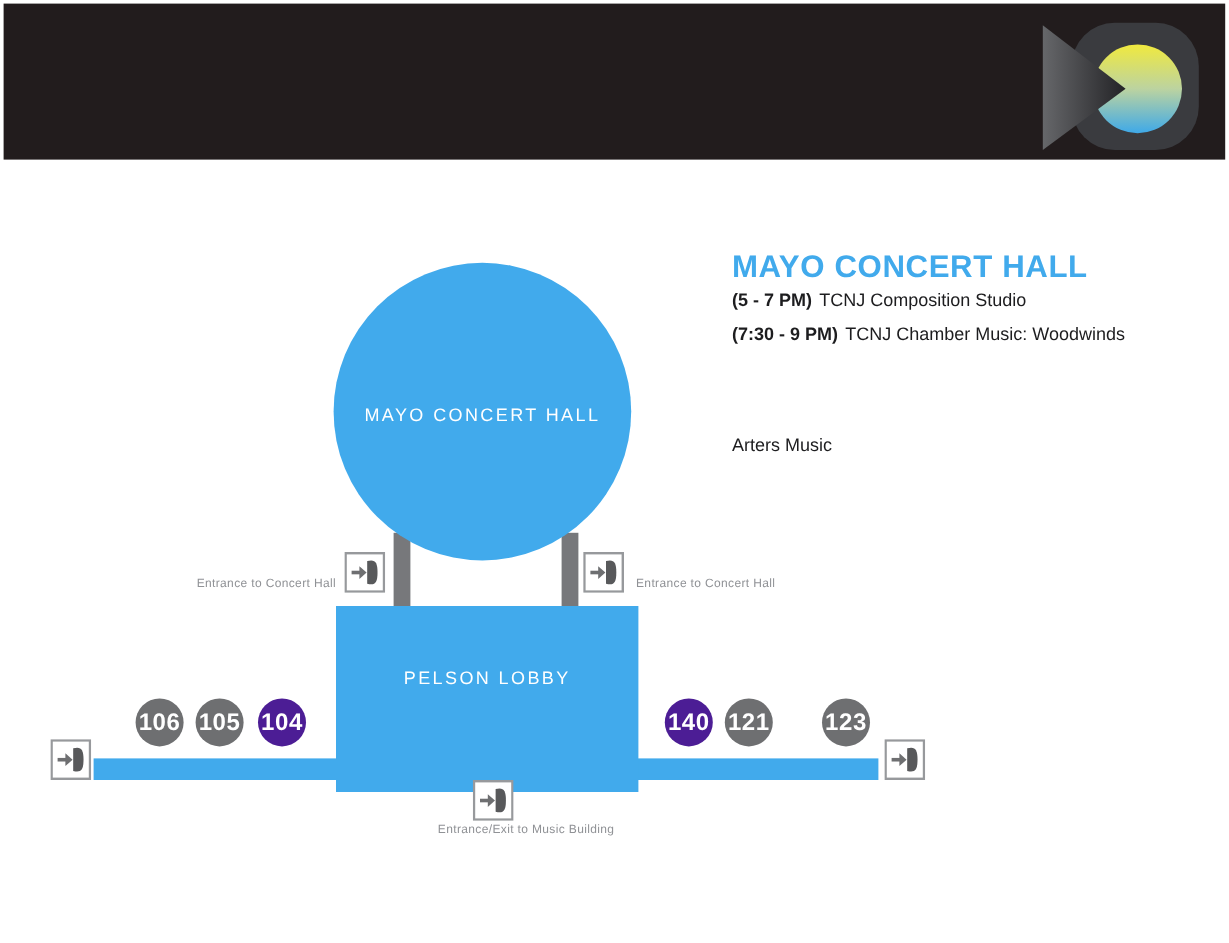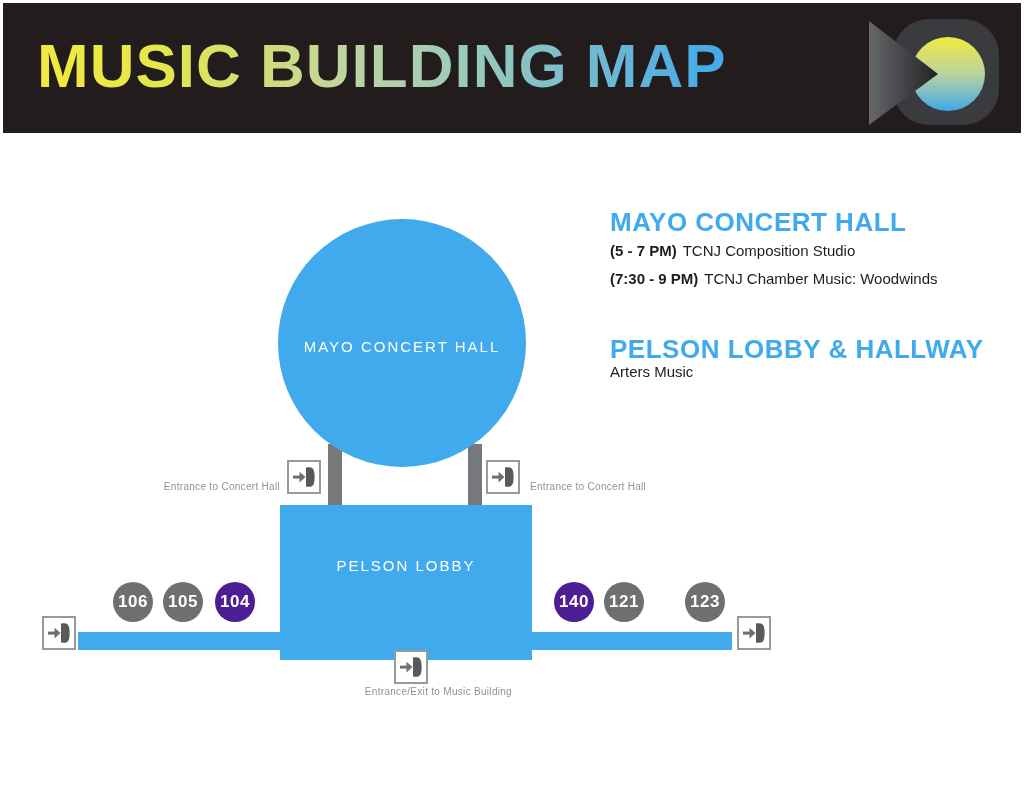--- a/index.html
+++ b/index.html
@@ -47,21 +47,21 @@
   }
   .lobby-rect .room-label { position: absolute; left: 0; right: 0; top: 52px; }
   .hallway-bar {
     position: absolute; left: 78px; top: 632px; width: 654px; height: 18px;
     background: #41aaec; z-index: 1;
   }
 
   
   .room-circle {
     position: absolute; top: 582px; width: 40px; height: 40px; border-radius: 50%;
-    background: #6e6f71; color: #fff; font-weight: bold; font-size: 17px;
+    background: #6e6f71; color: #fff; font-weight: bold; font-size: 20px;
     letter-spacing: 0.5px; display: flex; align-items: center; justify-content: center;
     z-index: 3;
   }
   .room-circle.accent { background: #4c1d95; }
   .r0 { left: 113px; } .r1 { left: 163px; } .r2 { left: 215px; }
   .r3 { left: 554px; } .r4 { left: 604px; } .r5 { left: 653px; margin-left: 32px; }
 
   
   .door { position: absolute; width: 34px; height: 34px; z-index: 4; }
   .door-entrance-left  { left: 287px; top: 460px; }
@@ -94,21 +94,20 @@
   .l1 { top: 242px; }
   .l2 { top: 270px; }
   .l3 { top: 363px; }
 </style>
 </head>
 <body>
 
 <div class="page">
 
   <div class="header">
-    <div class="header-title">MUSIC BUILDING MAP</div>
     <div class="logo">
       <svg width="148" height="114" viewBox="0 0 148 114">
         <defs>
           <linearGradient id="circGrad" x1="0" y1="0" x2="0" y2="1">
             <stop offset="0" stop-color="#f0e93e"></stop>
             <stop offset="0.5" stop-color="#bcd3a0"></stop>
             <stop offset="1" stop-color="#3fa9e8"></stop>
           </linearGradient>
           <linearGradient id="triGrad" x1="0" y1="0" x2="1" y2="0">
             <stop offset="0" stop-color="#66676a"></stop>
@@ -187,18 +186,17 @@
   <div class="entrance-label lbl-entrance-right">Entrance to Concert Hall</div>
   <div class="entrance-label lbl-exit-bottom">Entrance/Exit to Music Building</div>
 
   <div class="sched-heading h-mayo">MAYO CONCERT HALL</div>
   <div class="sched-line l1">
     <span class="evt-time">(5 - 7 PM)</span><span class="evt-title">TCNJ Composition Studio</span>
   </div>
   <div class="sched-line l2">
     <span class="evt-time">(7:30 - 9 PM)</span><span class="evt-title">TCNJ Chamber Music: Woodwinds</span>
   </div>
-  <div class="sched-heading h-pelson">PELSON LOBBY &amp; HALLWAY</div>
   <div class="sched-line l3">
     <span class="evt-title">Arters Music</span>
   </div>
 
 </div>
 
 </body></html>

